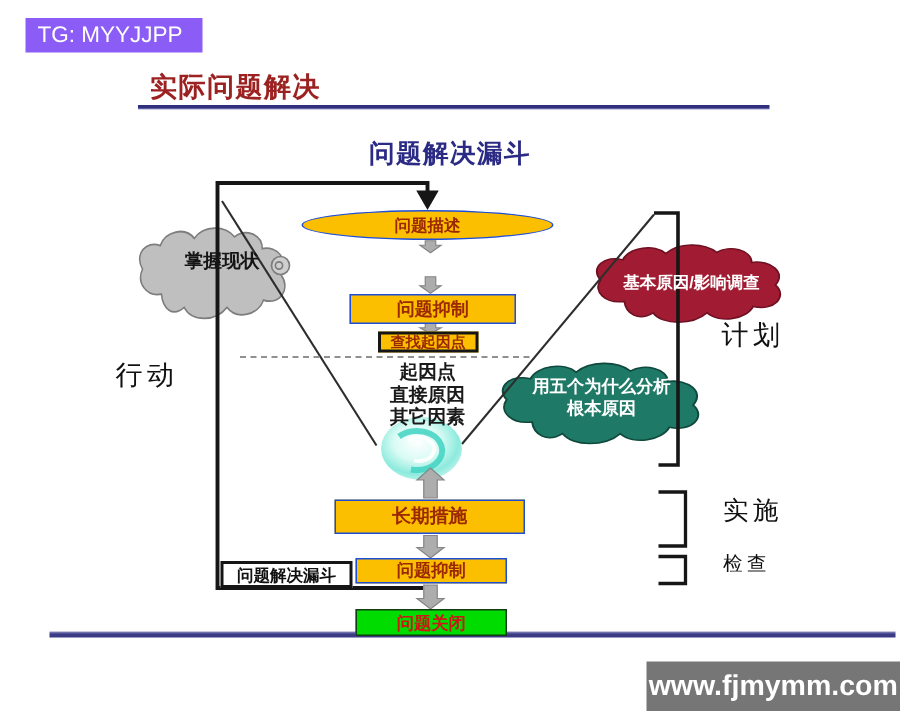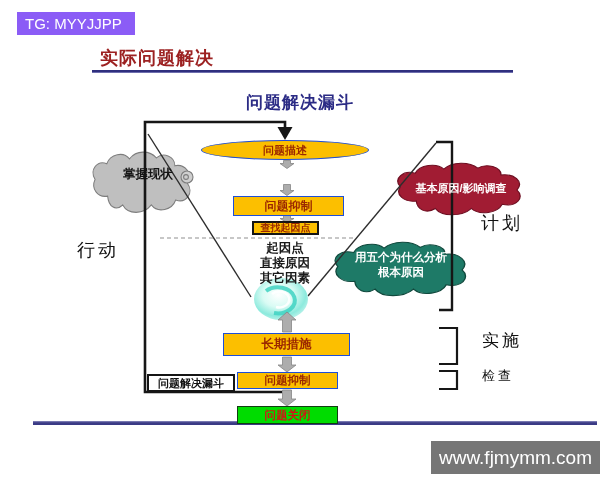--- a/index.html
+++ b/index.html
@@ -1,21 +1,21 @@
 <!DOCTYPE html>
 <html><head>
 <meta charset="utf-8">
 <style>
   html,body{margin:0;padding:0;}
   body{width:600px;height:480px;background:#ffffff;overflow:hidden;
        font-family:"Liberation Sans", sans-serif;}
   .stage{position:relative;width:600px;height:480px;background:#fff;}
   .abs{position:absolute;box-sizing:border-box;}
   .serif{font-family:"Liberation Serif", serif;}
-  .center{display:flex;align-items:center;justify-content:center;text-align:center;}
+  .center{display:flex;align-items:center;justify-content:center;text-align:center;font-weight:bold;}
 
   .tg-badge{left:17px;top:12px;width:118px;height:23px;background:#8b5cf6;color:#fff;
             font-size:15px;line-height:23px;padding-left:8px;z-index:6;}
   .page-title{left:100px;top:46px;font-size:18px;font-weight:bold;color:#9c2121;
               letter-spacing:1px;z-index:6;}
   .title-rule{left:92px;top:70px;width:421px;height:3px;
               background:linear-gradient(180deg,#2f2f7e 0%,#2f2f7e 60%,#9a9ad0 100%);z-index:2;}
   .diagram-title{left:178px;top:91px;width:244px;font-size:17px;font-weight:bold;
                  color:#2b2b85;text-align:center;letter-spacing:1px;z-index:6;}
 

